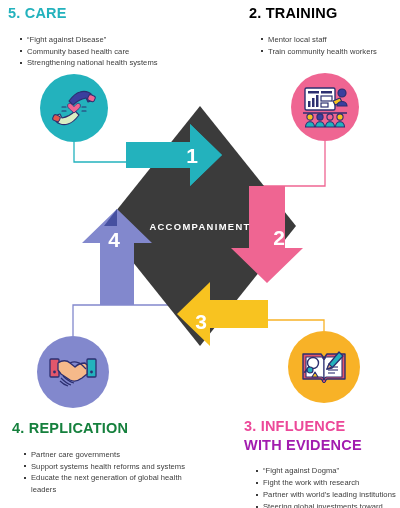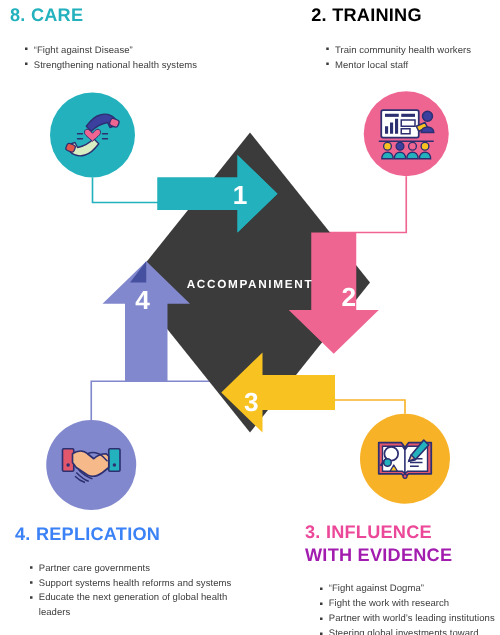--- a/index.html
+++ b/index.html
@@ -171,37 +171,38 @@
       <line x1="10" y1="21" x2="6" y2="26" stroke="#2c2f70" stroke-width="2" stroke-linecap="round"></line>
       <circle cx="11" cy="24" r="3" fill="#23b2bd" stroke="#2c2f70" stroke-width="1.2"></circle>
       <path d="M13 31 L16 26 L19 31 Z" fill="#f8c320" stroke="#2c2f70" stroke-width="1.1" stroke-linejoin="round"></path>
       <path d="M40 6 L44 10 L33 22 L28 23 L30 18 Z" fill="#23b2bd" stroke="#2c2f70" stroke-width="1.3" stroke-linejoin="round"></path>
       <path d="M28 23 L30 18 L33 21 Z" fill="#f5b98a" stroke="#2c2f70" stroke-width="1.1"></path>
       <circle cx="25" cy="35" r="1.6" fill="#e2576b" stroke="#2c2f70" stroke-width="1"></circle>
     </svg>
   </div>
 
   <div class="block" id="b-care">
-    <h2 style="color:#23b2bd">8. CARE</h2>
+    <h2 style="color:#23b2bd">5. CARE</h2>
     <ul>
       <li>“Fight against Disease”</li>
+      <li>Community based health care</li>
       <li>Strengthening national health systems</li>
     </ul>
   </div>
 
   <div class="block" id="b-training">
     <h2 style="color:#000000">2. TRAINING</h2>
     <ul>
+      <li>Mentor local staff</li>
       <li>Train community health workers</li>
-      <li>Mentor local staff</li>
     </ul>
   </div>
 
   <div class="block" id="b-replication">
-    <h2 style="color:#3b82f6">4. REPLICATION</h2>
+    <h2 style="color:#15803d">4. REPLICATION</h2>
     <ul style="width:165px">
       <li>Partner care governments</li>
       <li>Support systems health reforms and systems</li>
       <li>Educate the next generation of global health leaders</li>
     </ul>
   </div>
 
   <div class="block" id="b-influence">
     <h2 style="color:#ec4899">3. INFLUENCE</h2>
     <h2 style="color:#a21caf;margin-top:-3px">WITH EVIDENCE</h2>

